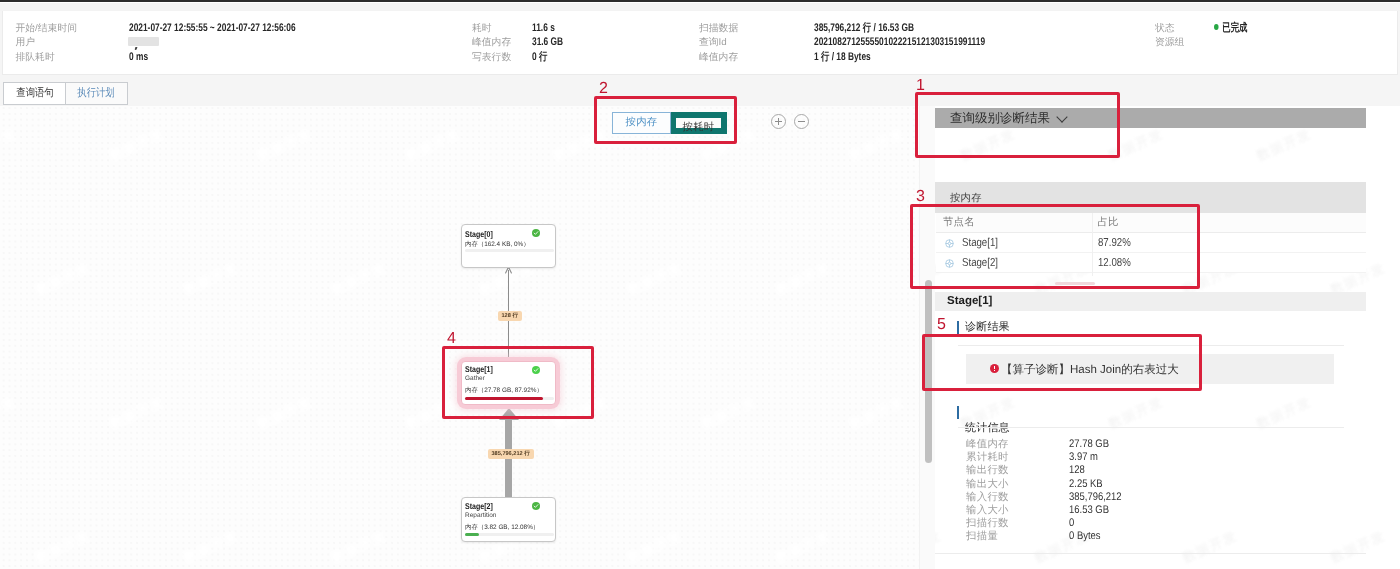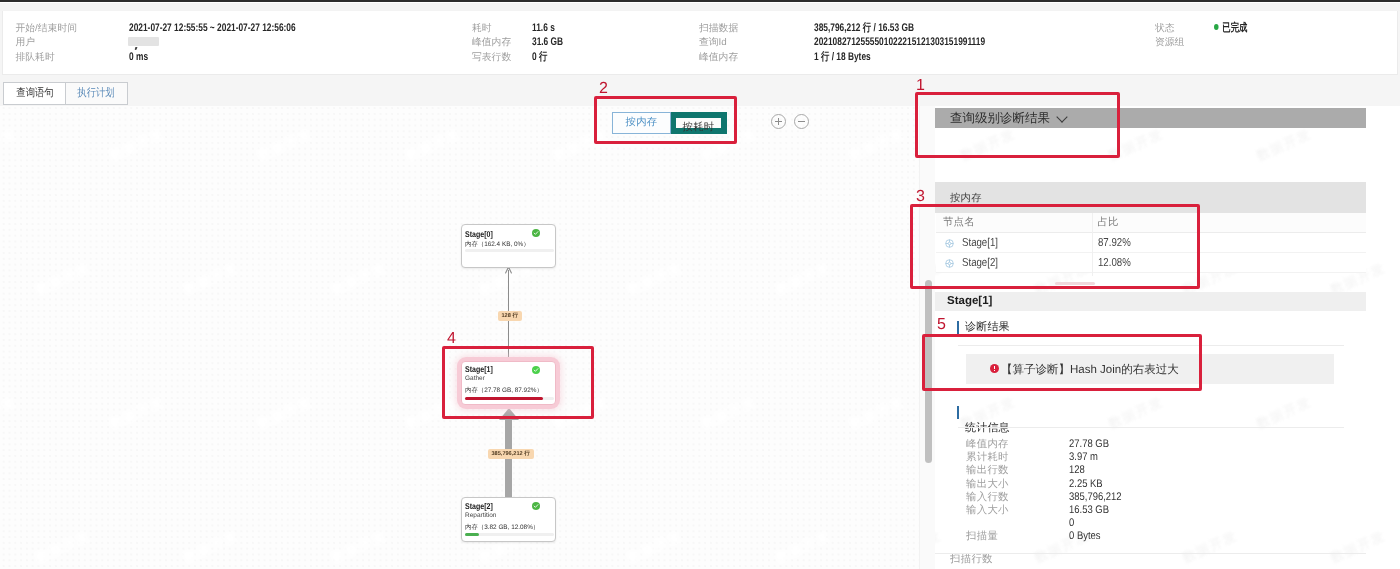--- a/index.html
+++ b/index.html
@@ -344,21 +344,21 @@
         </div>
       <div style="position:relative;height:13.2px;">
           <span class="stat-k" style="left:31px;top:0;">输入行数</span>
           <span class="stat-v" style="left:134px;top:0;">385,796,212</span>
         </div>
       <div style="position:relative;height:13.2px;">
           <span class="stat-k" style="left:31px;top:0;">输入大小</span>
           <span class="stat-v" style="left:134px;top:0;">16.53 GB</span>
         </div>
       <div style="position:relative;height:13.2px;">
-          <span class="stat-k" style="left:15px;top:0;margin-top:36px;">扫描行数</span>
+          <span class="stat-k" style="left:31px;top:0;">扫描行数</span>
           <span class="stat-v" style="left:134px;top:0;">0</span>
         </div>
       <div style="position:relative;height:13.2px;">
           <span class="stat-k" style="left:31px;top:0;">扫描量</span>
           <span class="stat-v" style="left:134px;top:0;">0 Bytes</span>
         </div>
     </div>
     <div class="hr" style="left:0;top:447px;width:431px;"></div>
   </div>
 

